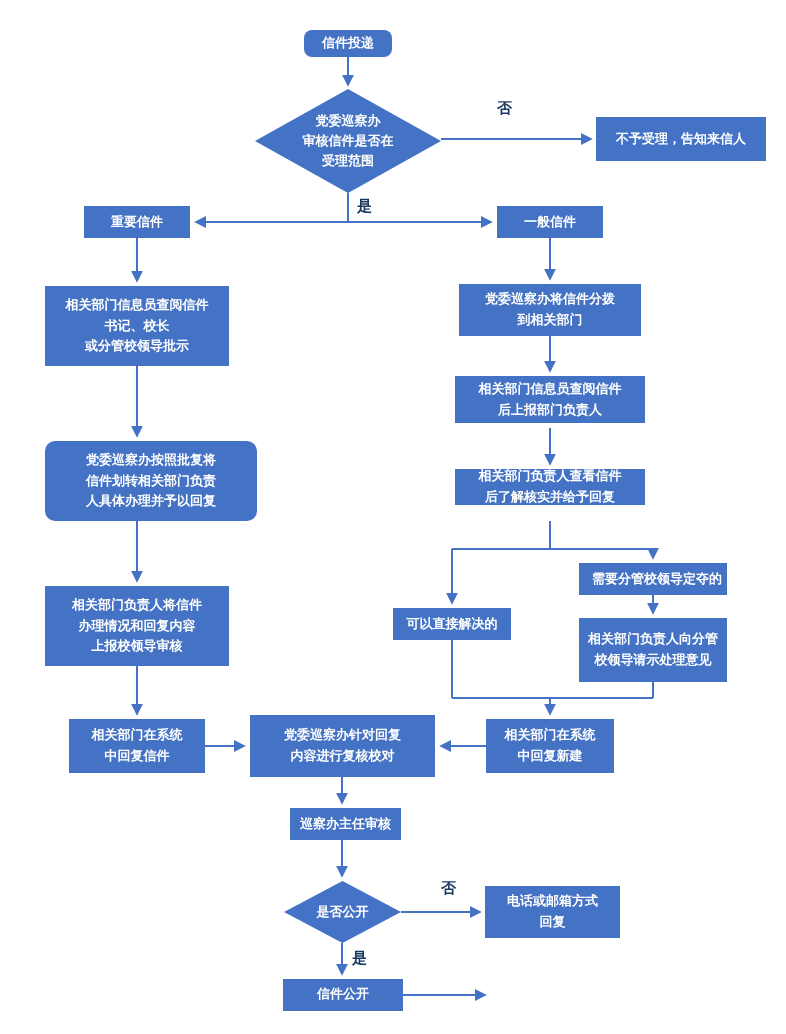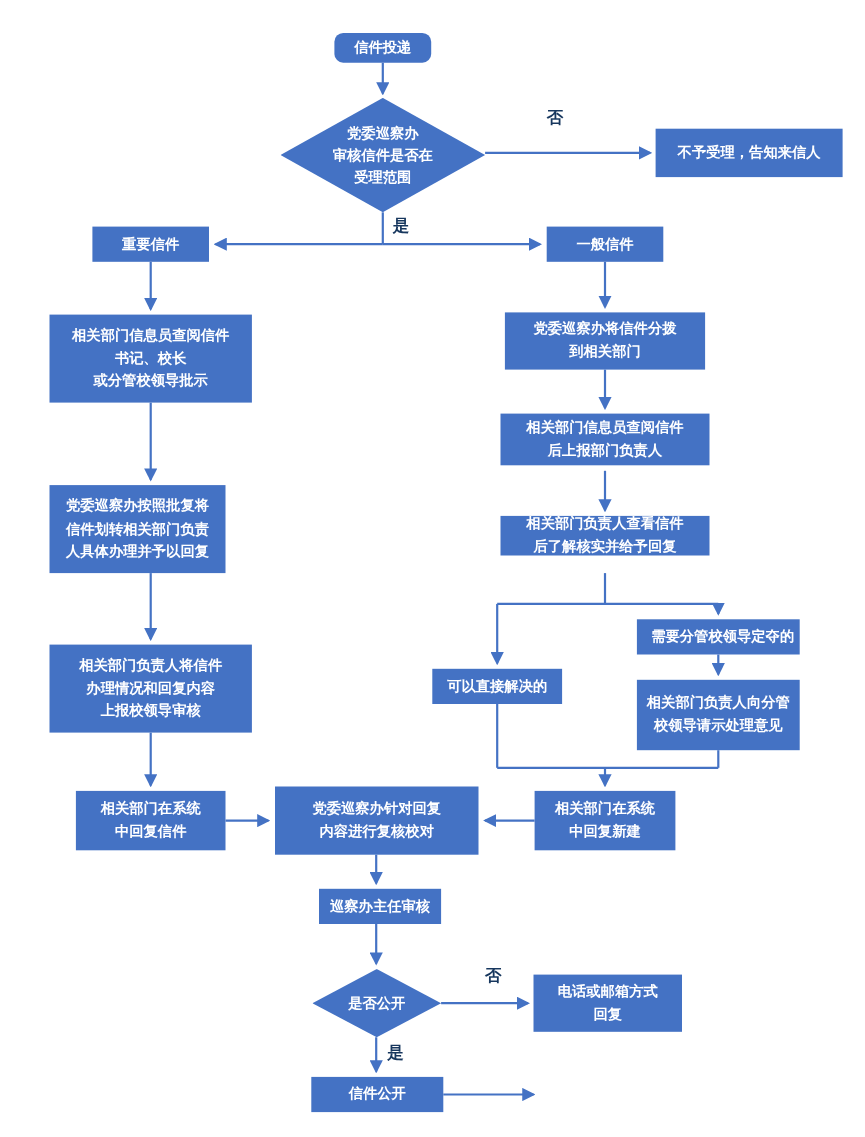--- a/index.html
+++ b/index.html
@@ -80,21 +80,21 @@
   <div class="node" style="left:596px;top:117px;width:170px;height:44px;">不予受理，告知来信人</div>
 
   <div class="node" style="left:84px;top:206px;width:106px;height:32px;">重要信件</div>
 
   <div class="node" style="left:497px;top:206px;width:106px;height:32px;">一般信件</div>
 
   <div class="node" style="left:45px;top:286px;width:184px;height:80px;">相关部门信息员查阅信件
 书记、校长
 或分管校领导批示</div>
 
-  <div class="node" style="left:45px;top:441px;width:160px;height:80px;">党委巡察办按照批复将
+  <div class="node" style="left:45px;top:441px;width:212px;height:80px;border-radius:10px;">党委巡察办按照批复将
 信件划转相关部门负责
 人具体办理并予以回复</div>
 
   <div class="node" style="left:45px;top:586px;width:184px;height:80px;">相关部门负责人将信件
 办理情况和回复内容
 上报校领导审核</div>
 
   <div class="node" style="left:69px;top:719px;width:136px;height:54px;">相关部门在系统
 中回复信件</div>
 

